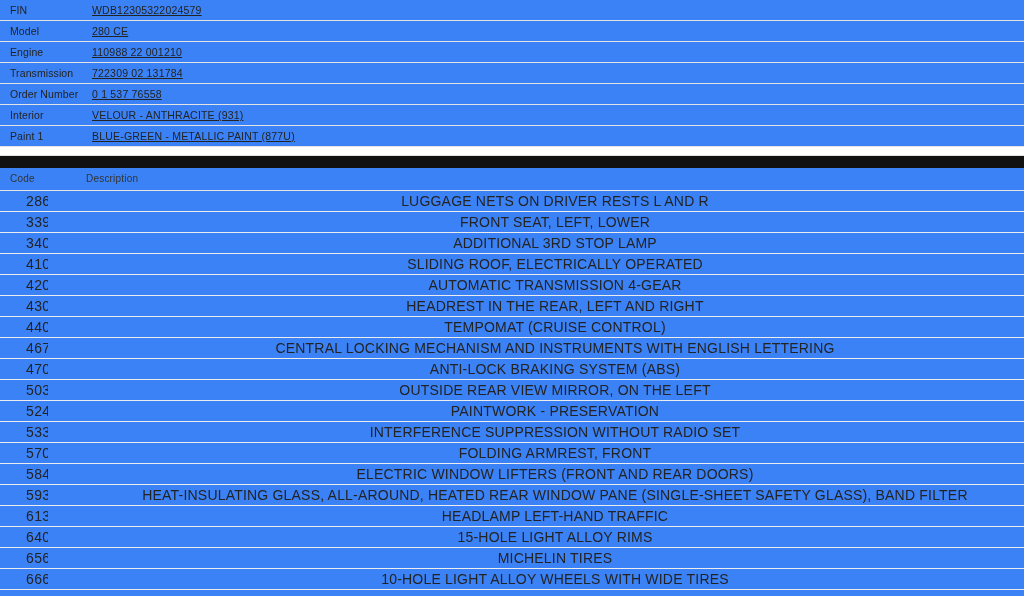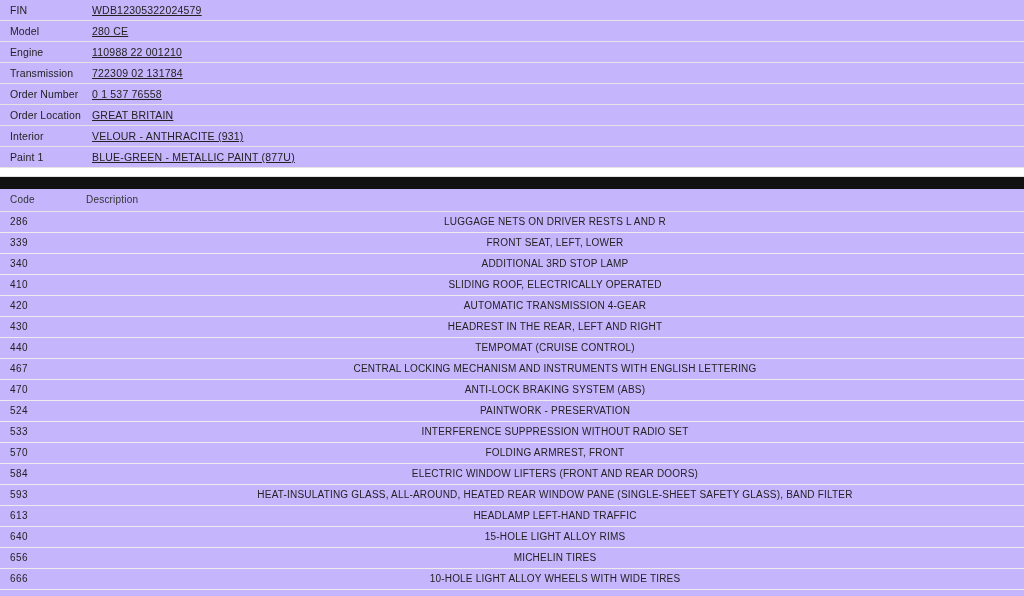--- a/index.html
+++ b/index.html
@@ -11,21 +11,21 @@
     width: 1024px;
     height: 596px;
     font-family: "Liberation Sans", sans-serif;
     color: #1a1a1a;
     overflow: hidden;
   }
   .page {
     width: 1024px;
     height: 596px;
     position: relative;
-    background: #c4b5fd;
+    background: #3b82f6;
   }
 
   
   table.spec {
     width: 100%;
     border-collapse: collapse;
     table-layout: fixed;
   }
   table.spec tr {
     height: 20px;
@@ -76,26 +76,26 @@
     text-align: left;
     padding: 0 0 0 10px;
     height: 22px;
     line-height: 20px;
     border-bottom: 1px solid #e3e3e3;
     letter-spacing: 0.2px;
   }
   table.codes th.c-code { width: 38px; }
   table.codes th.c-desc { padding-left: 38px; }
   table.codes td {
-    font-size: 10px;
+    font-size: 14px;
     color: #232323;
     height: 20px;
     line-height: 20px;
     border-bottom: 1px solid #ececec;
-    padding: 0 0 0 10px;
+    padding: 0 0 0 26px;
     white-space: nowrap;
     overflow: hidden;
     letter-spacing: 0.2px;
   }
   table.codes td.code {
     width: 38px;
     letter-spacing: 0.4px;
   }
   table.codes td.desc {
     padding-left: 38px;
@@ -123,24 +123,20 @@
       </tr>
       <tr>
         <td class="label">Transmission</td>
         <td class="value">722309 02 131784</td>
       </tr>
       <tr>
         <td class="label">Order Number</td>
         <td class="value">0 1 537 76558</td>
       </tr>
       <tr>
-        <td class="label">Order Location</td>
-        <td class="value">GREAT BRITAIN</td>
-      </tr>
-      <tr>
         <td class="label">Interior</td>
         <td class="value">VELOUR - ANTHRACITE (931)</td>
       </tr>
       <tr>
         <td class="label">Paint 1</td>
         <td class="value">BLUE-GREEN - METALLIC PAINT (877U)</td>
       </tr>
     </tbody>
   </table>
 
@@ -185,20 +181,24 @@
       </tr>
       <tr>
         <td class="code">467</td>
         <td class="desc">CENTRAL LOCKING MECHANISM AND INSTRUMENTS WITH ENGLISH LETTERING</td>
       </tr>
       <tr>
         <td class="code">470</td>
         <td class="desc">ANTI-LOCK BRAKING SYSTEM (ABS)</td>
       </tr>
       <tr>
+        <td class="code">503</td>
+        <td class="desc">OUTSIDE REAR VIEW MIRROR, ON THE LEFT</td>
+      </tr>
+      <tr>
         <td class="code">524</td>
         <td class="desc">PAINTWORK - PRESERVATION</td>
       </tr>
       <tr>
         <td class="code">533</td>
         <td class="desc">INTERFERENCE SUPPRESSION WITHOUT RADIO SET</td>
       </tr>
       <tr>
         <td class="code">570</td>
         <td class="desc">FOLDING ARMREST, FRONT</td>

